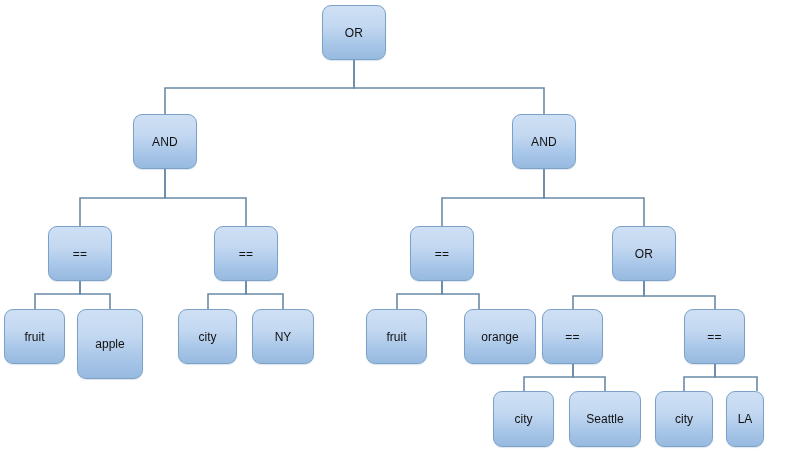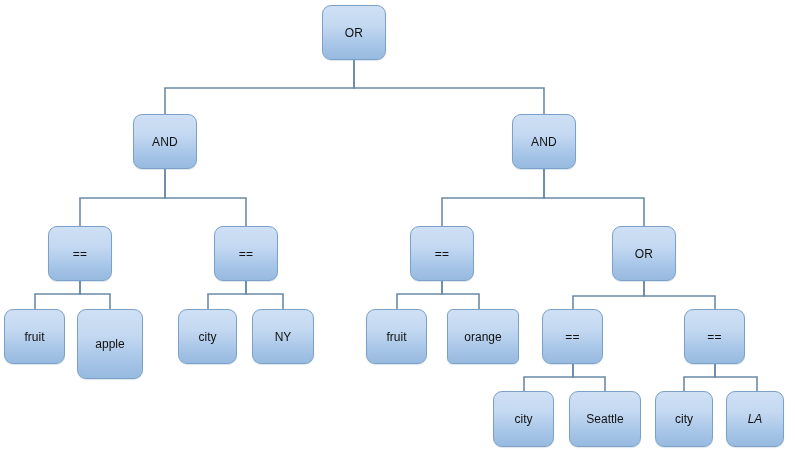--- a/index.html
+++ b/index.html
@@ -104,35 +104,35 @@
       </div>
       <div class="node leaf" style="left: 178px; top: 309px; width: 59px; height: 55px;">
         <span class="label">city</span>
       </div>
       <div class="node leaf" style="left: 252px; top: 309px; width: 62px; height: 55px; text-align: center;">
         <span class="label">NY</span>
       </div>
       <div class="node leaf" style="left: 366px; top: 309px; width: 61px; height: 55px;">
         <span class="label">fruit</span>
       </div>
-      <div class="node leaf" style="left: 447px; top: 309px; width: 72px; height: 55px; border-radius: 6px;">
+      <div class="node leaf" style="left: 464px; top: 309px; width: 72px; height: 55px;">
         <span class="label">orange</span>
       </div>
       <div class="node op" style="left: 542px; top: 309px; width: 61px; height: 55px;">
         <span class="label">==</span>
       </div>
       <div class="node op" style="left: 684px; top: 309px; width: 61px; height: 55px;">
         <span class="label">==</span>
       </div>
       <div class="node leaf" style="left: 493px; top: 391px; width: 61px; height: 56px;">
         <span class="label">city</span>
       </div>
       <div class="node leaf" style="left: 569px; top: 391px; width: 72px; height: 56px; justify-content: center;">
         <span class="label">Seattle</span>
       </div>
       <div class="node leaf" style="left: 655px; top: 391px; width: 58px; height: 56px;">
         <span class="label">city</span>
       </div>
-      <div class="node leaf" style="left: 726px; top: 391px; width: 58px; height: 56px; font-style: italic;">
+      <div class="node leaf" style="left: 726px; top: 391px; width: 38px; height: 56px;">
         <span class="label">LA</span>
       </div>
     </div>
 </div>
 
 </body></html>

